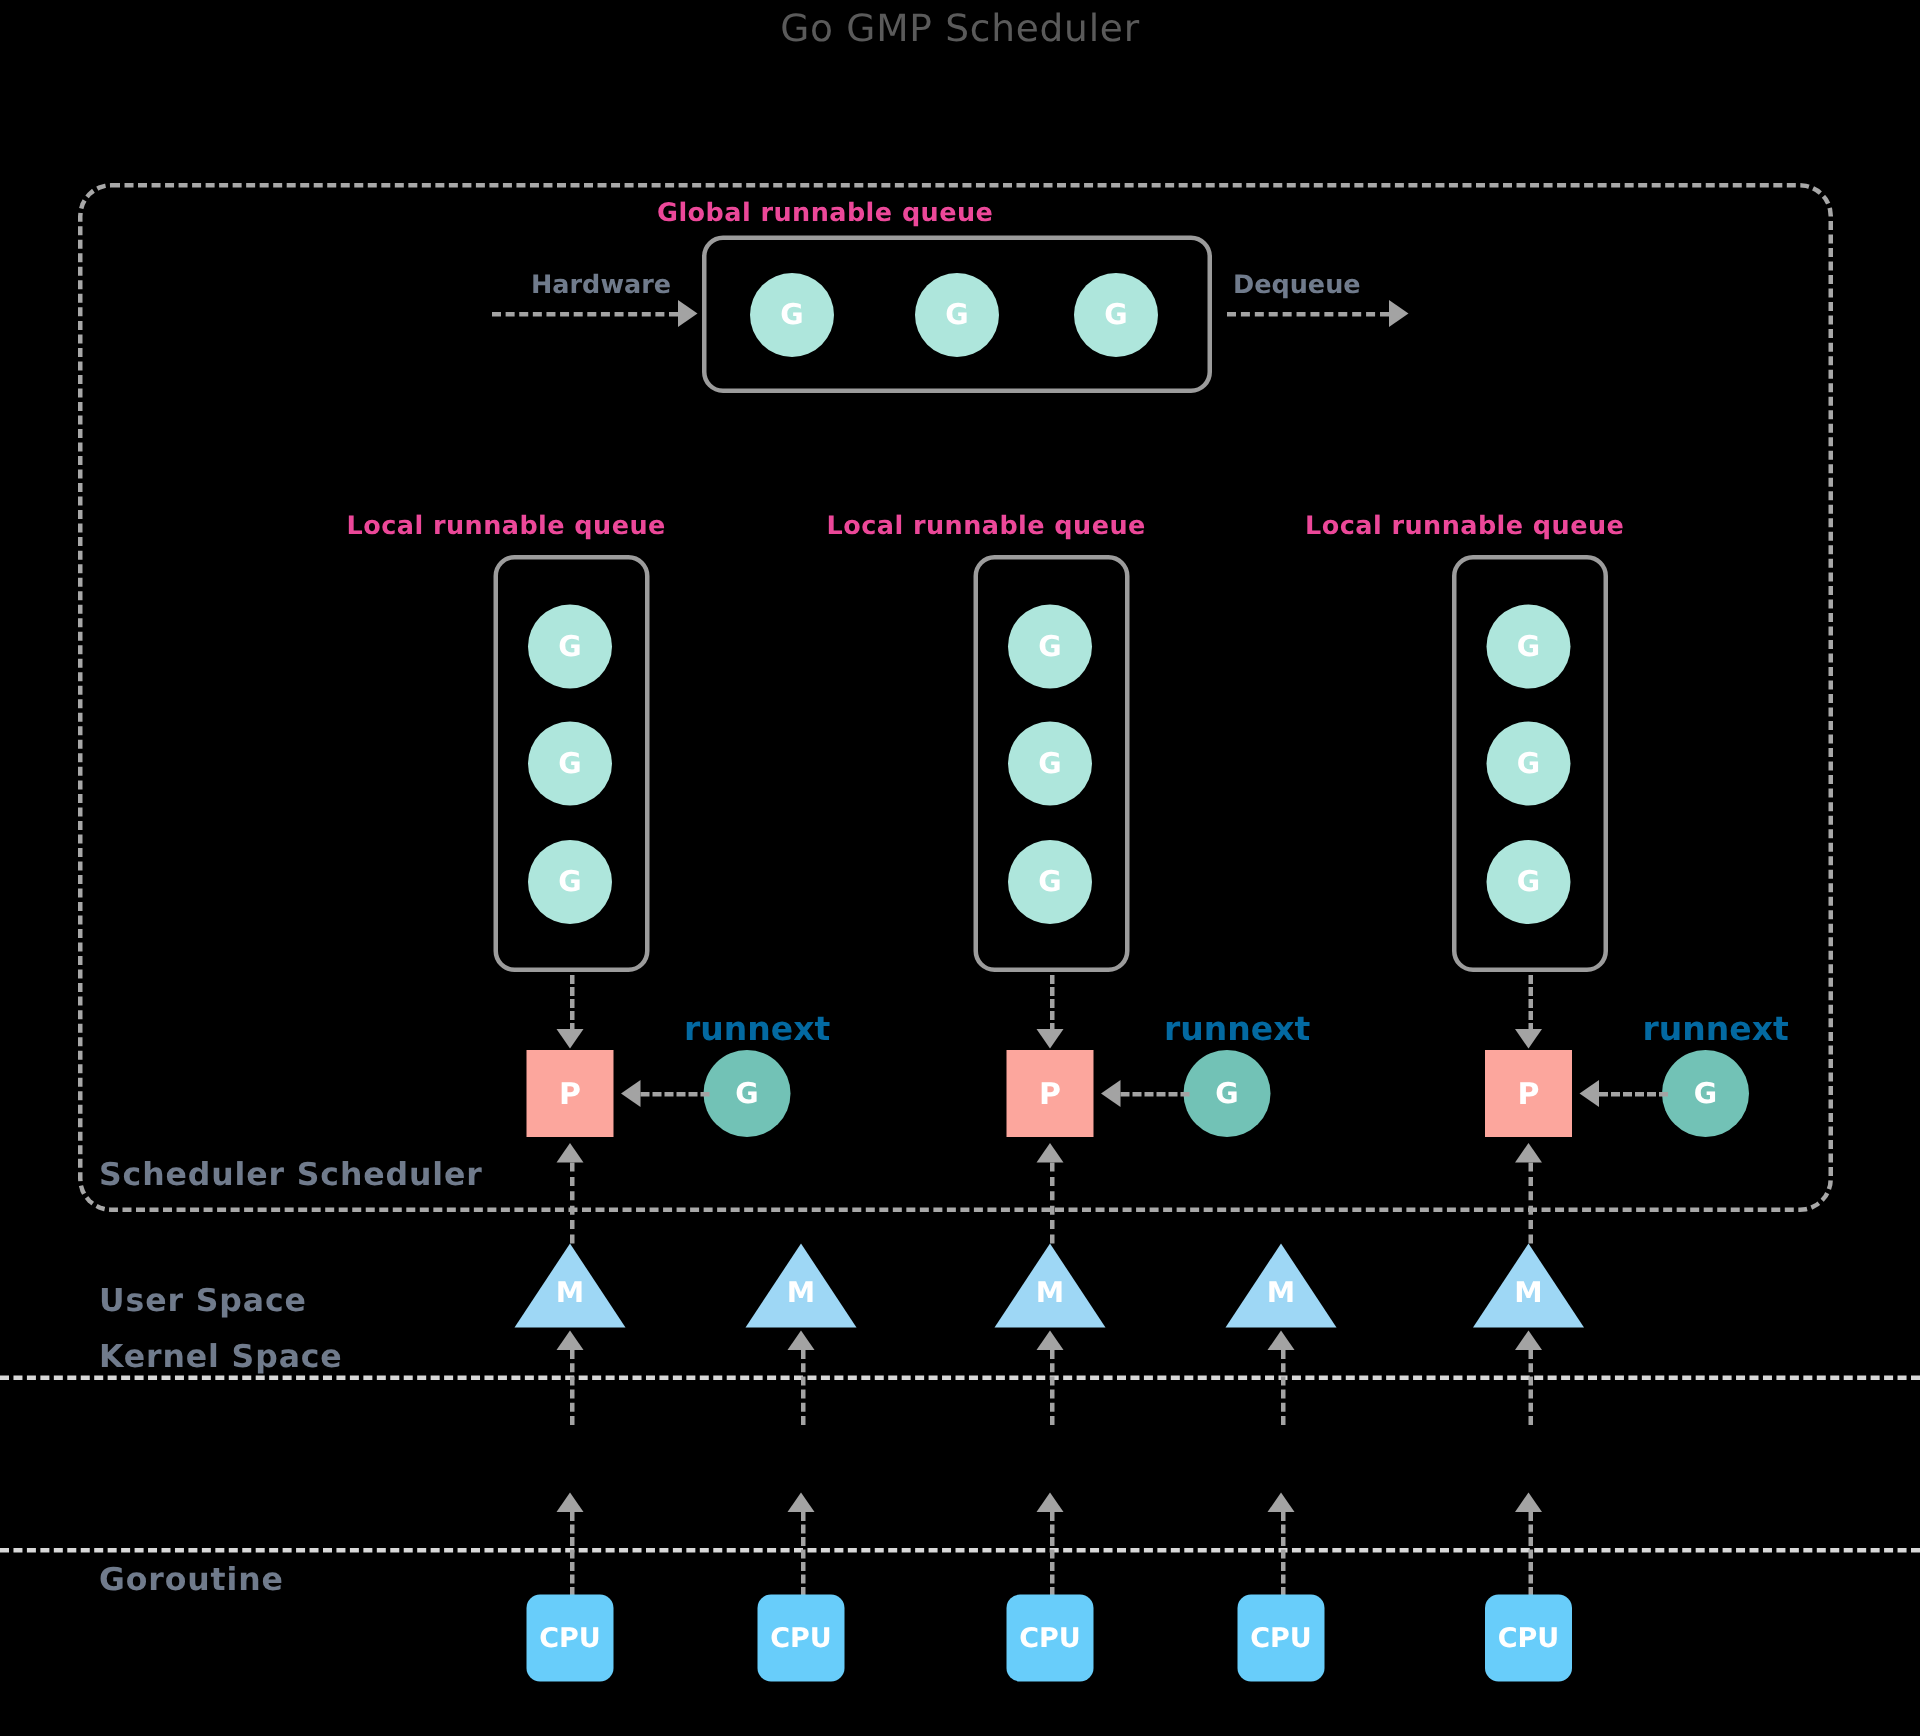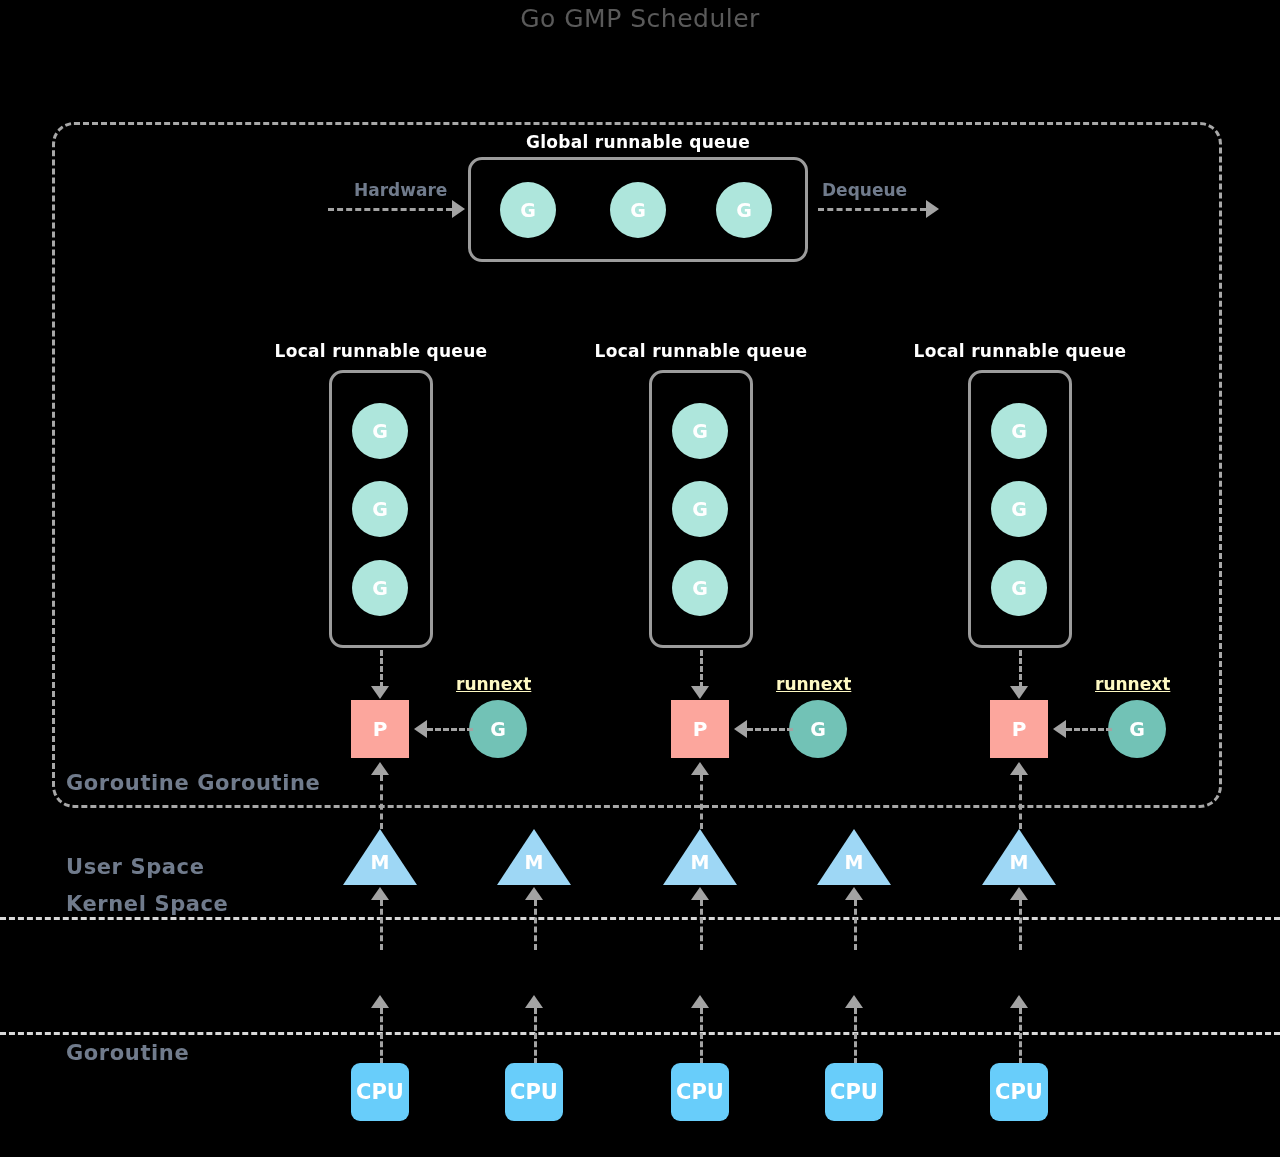--- a/index.html
+++ b/index.html
@@ -74,24 +74,24 @@
     height: 0;
     border-top: 3px dashed #d8d8d8;
   }
 
   
   .q-heading {
     position: absolute;
     font-family: "DejaVu Sans", sans-serif;
     font-size: 17px;
     font-weight: bold;
-    color: #ffffff;
+    color: #ec4899;
     letter-spacing: 0.3px;
     white-space: nowrap;
-    text-align: center;
+    text-align: left;
   }
 
   
   .gq-rect {
     position: absolute;
     left: 468px;
     top: 157px;
     width: 340px;
     height: 105px;
     border: 3px solid #9c9c9c;
@@ -145,25 +145,24 @@
     font-weight: bold;
     display: flex;
     align-items: center;
     justify-content: center;
   }
 
   
   .runnext-label {
     position: absolute;
     font-family: "DejaVu Sans", sans-serif;
-    font-size: 17px;
-    font-weight: bold;
-    color: #fef9c3;
+    font-size: 22px;
+    font-weight: bold;
+    color: #0369a1;
     white-space: nowrap;
-    text-decoration: underline;
   }
 
   
   .m-tri {
     position: absolute;
     width: 74px;
     height: 56px;
   }
   .m-tri .tri {
     position: absolute;
@@ -209,21 +208,21 @@
   
   .cpu-box {
     position: absolute;
     top: 1063px;
     width: 58px;
     height: 58px;
     background: #68cdfa;
     border-radius: 9px;
     color: #ffffff;
     font-family: "DejaVu Sans", sans-serif;
-    font-size: 21px;
+    font-size: 18px;
     font-weight: bold;
     display: flex;
     align-items: center;
     justify-content: center;
   }
 
   
   .v-arrow {
     position: absolute;
     width: 0;
@@ -335,21 +334,21 @@
   <div class="v-arrow" style="left:1019px; top:650px; height:38px;"></div>
   <div class="arrow-head-down" style="left:1010px; top:686px;"></div>
   <div class="p-box" style="left:990px; top:700px;">P</div>
   <div class="runnext-label" style="left:1095px; top:674px;">runnext</div>
   <div class="g-circle runnext-g" style="left:1108px; top:700px;">G</div>
   <div class="h-arrow" style="left:1066px; top:728px; width:46px;"></div>
   <div class="arrow-head-left" style="left:1053px; top:720px;"></div>
   <div class="v-arrow" style="left:1019px; top:775px; height:54px;"></div>
   <div class="arrow-head-up" style="left:1010px; top:762px;"></div>
 
-  <div class="sec-label" style="left:66px; top:771px;">Goroutine Goroutine</div>
+  <div class="sec-label" style="left:66px; top:771px;">Scheduler Scheduler</div>
   <div class="sec-label" style="left:66px; top:855px;">User Space</div>
   <div class="sec-label" style="left:66px; top:892px;">Kernel Space</div>
   <div class="sec-label" style="left:66px; top:1041px;">Goroutine</div>
 
   <div class="hdiv" style="top:917px;"></div>
   <div class="hdiv" style="top:1032px;"></div>
 
   <div class="m-tri" style="left:343px; top:829px;">
     <div class="tri"></div>
     <div class="m-letter">M</div>

